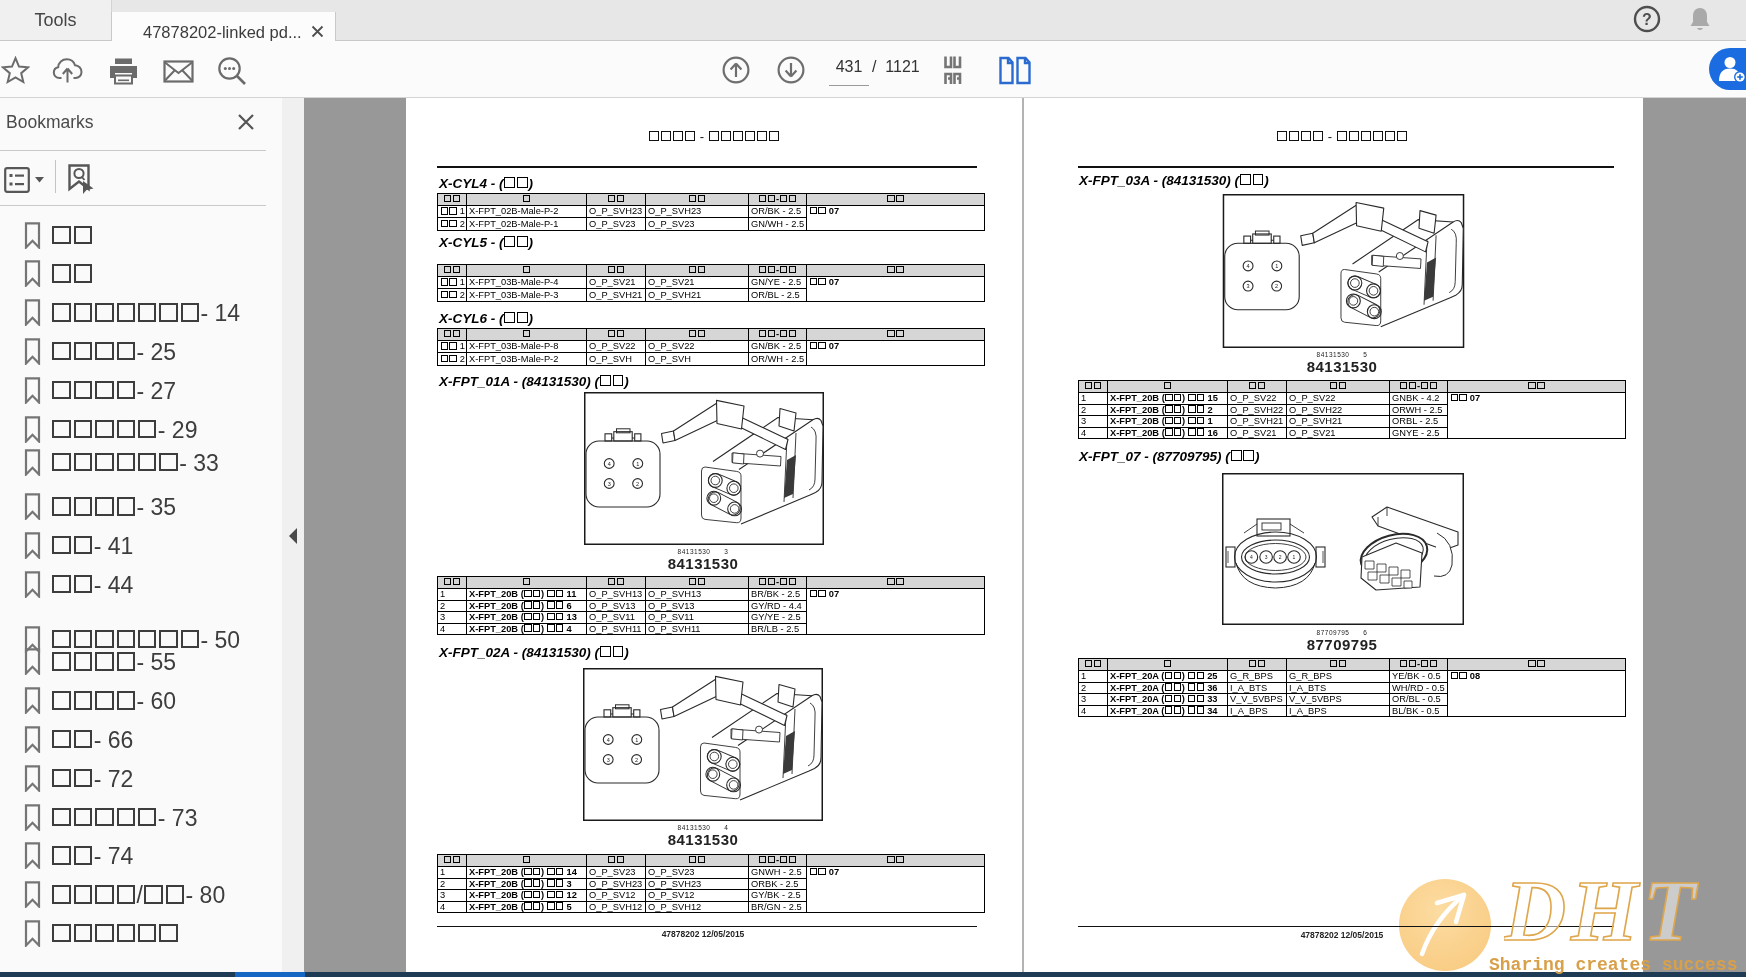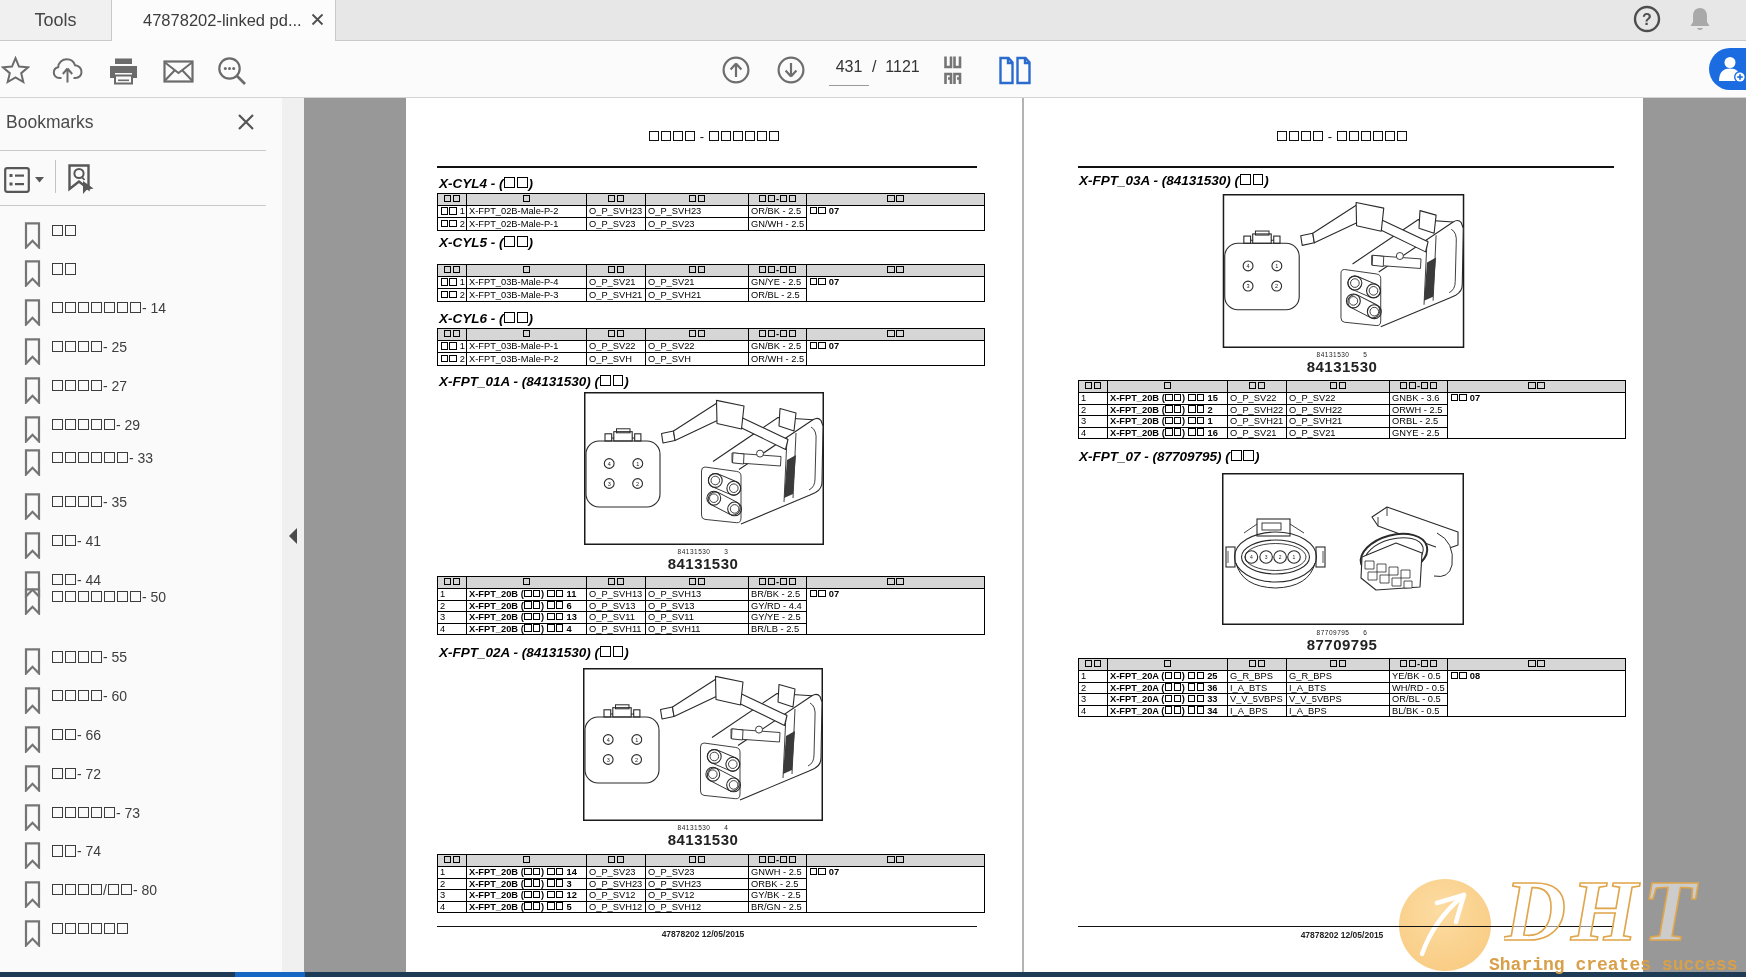--- a/index.html
+++ b/index.html
@@ -1,39 +1,39 @@
 <!DOCTYPE html>
 <html><head><meta charset="utf-8">
 <style>
 html,body{margin:0;padding:0}
 body{width:1746px;height:977px;overflow:hidden;background:#fff;font-family:"Liberation Sans",sans-serif;position:relative}
 .abs{position:absolute}
 #tabbar{left:0;top:0;width:1746px;height:40px;background:#e7e7e7;border-bottom:1px solid #c9c9c9}
 #tools{left:0;top:0;width:111px;height:40px;background:#f0f0f0;border-right:1px solid #d4d4d4;font-size:18px;color:#454545;line-height:40px;text-align:center}
-#tab{left:111px;top:0;width:223px;height:41px;background:#fcfcfc;border-left:1px solid #c9c9c9;border-right:1px solid #c9c9c9}
+#tab{left:111px;top:12px;width:223px;height:41px;background:#fcfcfc;border-left:1px solid #c9c9c9;border-right:1px solid #c9c9c9}
 #tabtitle{left:31px;top:0;width:160px;height:40px;line-height:40px;font-size:16.5px;color:#3c3c3c;white-space:nowrap}
 #toolbar{left:0;top:41px;width:1746px;height:56px;background:#fbfbfb;border-bottom:1px solid #d4d4d4}
 #pagenum{left:830px;top:54px;width:38px;height:26px;font-size:16px;color:#333;text-align:center;line-height:26px}
 #pgunder{left:829px;top:85px;width:40px;height:1px;background:#9a9a9a}
 #pgtotal{left:872px;top:54px;width:70px;height:26px;font-size:16px;color:#333;line-height:26px}
 #pill{left:1709px;top:48px;width:58px;height:42px;border-radius:21px;background:#1a6ce0}
 #sidebar{left:0;top:98px;width:282px;height:874px;background:#fafafa}
 #bmtitle{left:6px;top:14px;width:150px;height:22px;font-size:17.5px;color:#4a4a4a}
 #bmx{left:236px;top:14px;width:20px;height:20px}
 .hline{background:#c9c9c9;height:1px}
 #strip{left:282px;top:98px;width:22px;height:874px;background:#f0f0f0}
 #graybg{left:304px;top:98px;width:1442px;height:874px;background:#989898}
 #pageL{left:406px;top:98px;width:616px;height:874px;background:#fff}
 #sep{left:1022px;top:98px;width:2px;height:874px;background:#b3b3b3}
 #pageR{left:1024px;top:98px;width:619px;height:874px;background:#fff}
 #bottombar{left:0;top:972px;width:1746px;height:5px;background:#1d3b54}
 #bthumb{left:235px;top:0;width:70px;height:5px;background:#1667c3}
 .bmitem{left:0;width:282px;height:39px;position:absolute}
 .bmitem svg{position:absolute;left:24px;top:6px}
-.bmitem .t{position:absolute;left:51px;top:7px;font-size:14px;color:#3d3d3d;white-space:nowrap}
+.bmitem .t{position:absolute;left:51px;top:7px;font-size:23px;color:#3d3d3d;white-space:nowrap}
 .phead{text-align:center;font-size:13px;letter-spacing:0;color:#111}
 .cj18{letter-spacing:0}
 .z{display:inline-block;width:.8em;height:.8em;border:.095em solid currentColor;margin:0 .065em;box-sizing:border-box;vertical-align:-.02em;font-style:normal}
 .sect{font-style:italic;font-weight:bold;font-size:13.5px;color:#000;white-space:nowrap}
 .ptable{border-collapse:collapse;table-layout:fixed;position:absolute;border:1.5px solid #000}
 .ptable td,.ptable th{border:1px solid #000;font-size:9.3px;padding:0 0 0 2px;text-align:left;vertical-align:middle;overflow:hidden;white-space:nowrap;line-height:10.5px}
 .ptable th{background:#d6d6d6;text-align:center;padding:0;font-size:9.5px;letter-spacing:0}
 .ptable .b{font-weight:bold}
 .cap1{font-size:6.5px;color:#222;text-align:center;letter-spacing:.5px}
 .cap2{font-size:15px;font-weight:bold;color:#222;text-align:center;letter-spacing:.5px}
@@ -196,21 +196,21 @@
           <path d="M2 1.3 L15 1.3 L15 25.5 L8.5 18.8 L2 25.5 Z" fill="none" stroke="#757575" stroke-width="2.2"></path>
         </svg>
         <span class="t"><span class="cj18"><i class="z"></i><i class="z"></i></span>- 41</span>
       </div>
 <div class="bmitem" style="top:466.7px">
         <svg width="17" height="27" viewBox="0 0 17 27">
           <path d="M2 1.3 L15 1.3 L15 25.5 L8.5 18.8 L2 25.5 Z" fill="none" stroke="#757575" stroke-width="2.2"></path>
         </svg>
         <span class="t"><span class="cj18"><i class="z"></i><i class="z"></i></span>- 44</span>
       </div>
-<div class="bmitem" style="top:484px">
+<div class="bmitem" style="top:522px">
         <svg width="17" height="27" viewBox="0 0 17 27">
           <path d="M2 1.3 L15 1.3 L15 25.5 L8.5 18.8 L2 25.5 Z" fill="none" stroke="#757575" stroke-width="2.2"></path>
         </svg>
         <span class="t"><span class="cj18"><i class="z"></i><i class="z"></i><i class="z"></i><i class="z"></i><i class="z"></i><i class="z"></i><i class="z"></i></span>- 50</span>
       </div>
 <div class="bmitem" style="top:544.3px">
         <svg width="17" height="27" viewBox="0 0 17 27">
           <path d="M2 1.3 L15 1.3 L15 25.5 L8.5 18.8 L2 25.5 Z" fill="none" stroke="#757575" stroke-width="2.2"></path>
         </svg>
         <span class="t"><span class="cj18"><i class="z"></i><i class="z"></i><i class="z"></i><i class="z"></i></span>- 55</span>
@@ -353,21 +353,21 @@
         <tr style="height:12px">
           <th><i class="z"></i><i class="z"></i></th>
           <th><i class="z"></i></th>
           <th><i class="z"></i><i class="z"></i></th>
           <th><i class="z"></i><i class="z"></i></th>
           <th><i class="z"></i><i class="z"></i>-<i class="z"></i><i class="z"></i></th>
           <th><i class="z"></i><i class="z"></i></th>
         </tr>
         <tr style="height:12.4px">
           <td><i class="z"></i><i class="z"></i> 1</td>
-          <td>X-FPT_03B-Male-P-1</td>
+          <td>X-FPT_03B-Male-P-8</td>
           <td>O_P_SV22</td>
           <td>O_P_SV22</td>
           <td>GN/BK - 2.5</td>
           <td class="b" rowspan="2" style="vertical-align:top"><i class="z"></i><i class="z"></i> 07</td>
         </tr>
         <tr style="height:12.4px">
           <td><i class="z"></i><i class="z"></i> 2</td>
           <td>X-FPT_03B-Male-P-2</td>
           <td>O_P_SVH</td>
           <td>O_P_SVH</td>
@@ -514,21 +514,21 @@
           <th><i class="z"></i><i class="z"></i></th>
           <th><i class="z"></i><i class="z"></i></th>
           <th><i class="z"></i><i class="z"></i>-<i class="z"></i><i class="z"></i></th>
           <th><i class="z"></i><i class="z"></i></th>
         </tr>
         <tr style="height:11.5px">
           <td>1</td>
           <td class="b">X-FPT_20B (<i class="z"></i><i class="z"></i>) <i class="z"></i><i class="z"></i> 15</td>
           <td>O_P_SV22</td>
           <td>O_P_SV22</td>
-          <td>GNBK - 3.6</td>
+          <td>GNBK - 4.2</td>
           <td class="b" rowspan="4" style="vertical-align:top"><i class="z"></i><i class="z"></i> 07</td>
         </tr>
         <tr style="height:11.5px">
           <td>2</td>
           <td class="b">X-FPT_20B (<i class="z"></i><i class="z"></i>) <i class="z"></i><i class="z"></i> 2</td>
           <td>O_P_SVH22</td>
           <td>O_P_SVH22</td>
           <td>ORWH - 2.5</td>
         </tr>
         <tr style="height:11.5px">

